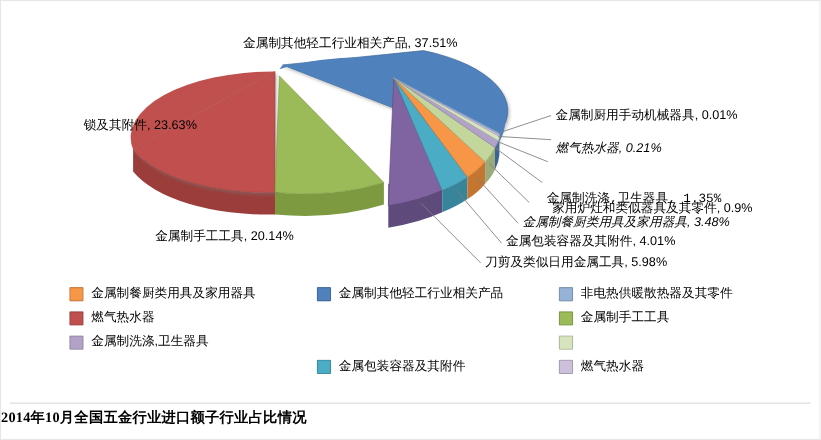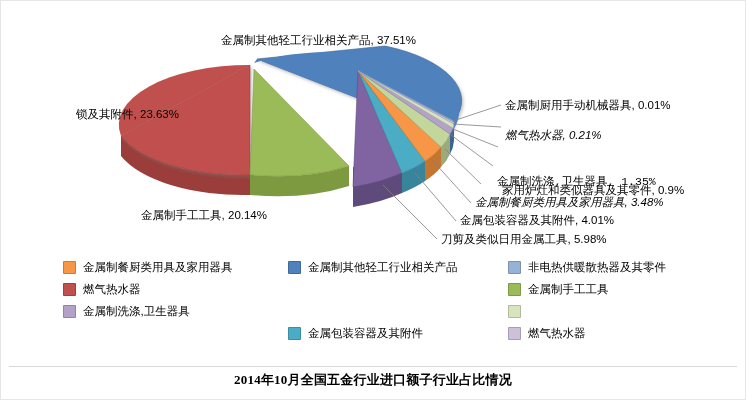--- a/index.html
+++ b/index.html
@@ -73,21 +73,20 @@
     border-radius: 1px;
   }
   .legend-label { white-space: nowrap; }
 
   
   #title-bar {
     position: absolute;
     left: 0;
     right: 0;
     bottom: 10px;
-    text-align: center;
   }
   #chart-title {
     display: inline-block;
     font-size: 13px;
     font-weight: bold;
     font-family: "Liberation Serif", serif;
     letter-spacing: 0.2px;
   }
   #title-rule {
     position: absolute;

